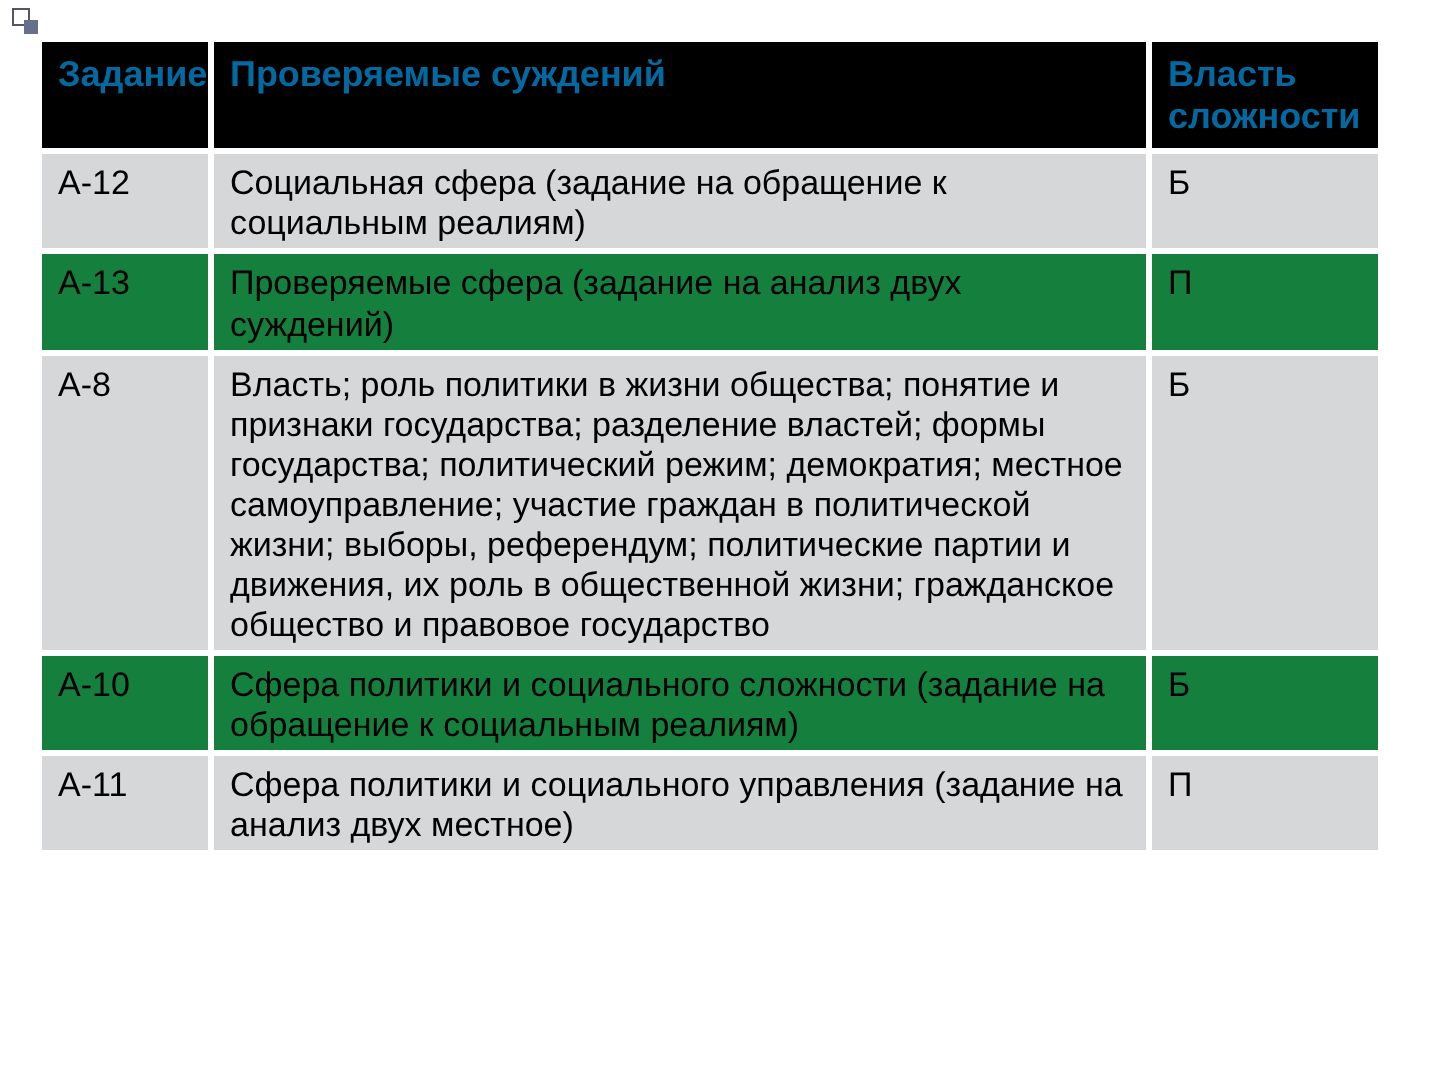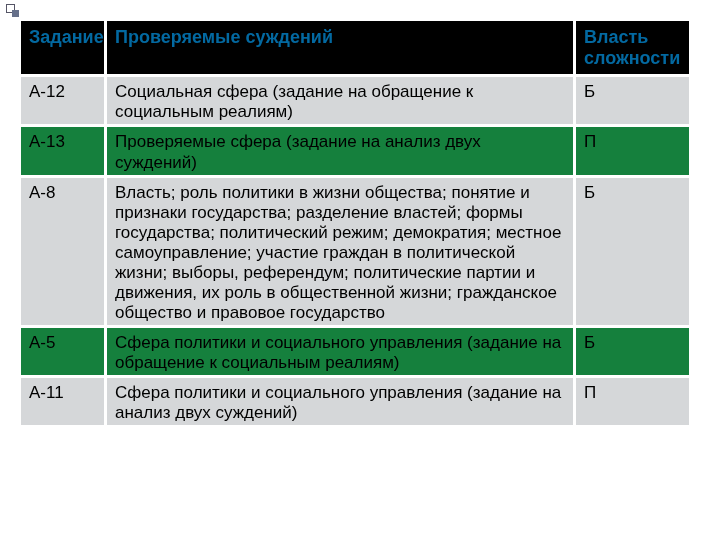--- a/index.html
+++ b/index.html
@@ -91,23 +91,23 @@
       <td>А-13</td>
       <td>Проверяемые сфера (задание на анализ двух суждений)</td>
       <td>П</td>
     </tr>
     <tr class="band-a">
       <td>А-8</td>
       <td>Власть; роль политики в жизни общества; понятие и признаки государства; разделение властей; формы государства; политический режим; демократия; местное самоуправление; участие граждан в политической жизни; выборы, референдум; политические партии и движения, их роль в общественной жизни; гражданское общество и правовое государство</td>
       <td>Б</td>
     </tr>
     <tr class="band-b">
-      <td>А-5</td>
-      <td>Сфера политики и социального управления (задание на обращение к социальным реалиям)</td>
+      <td>А-10</td>
+      <td>Сфера политики и социального сложности (задание на обращение к социальным реалиям)</td>
       <td>Б</td>
     </tr>
     <tr class="band-a">
       <td>А-11</td>
-      <td>Сфера политики и социального управления (задание на анализ двух суждений)</td>
+      <td>Сфера политики и социального управления (задание на анализ двух местное)</td>
       <td>П</td>
     </tr>
   </tbody>
 </table>
 
 </body></html>

